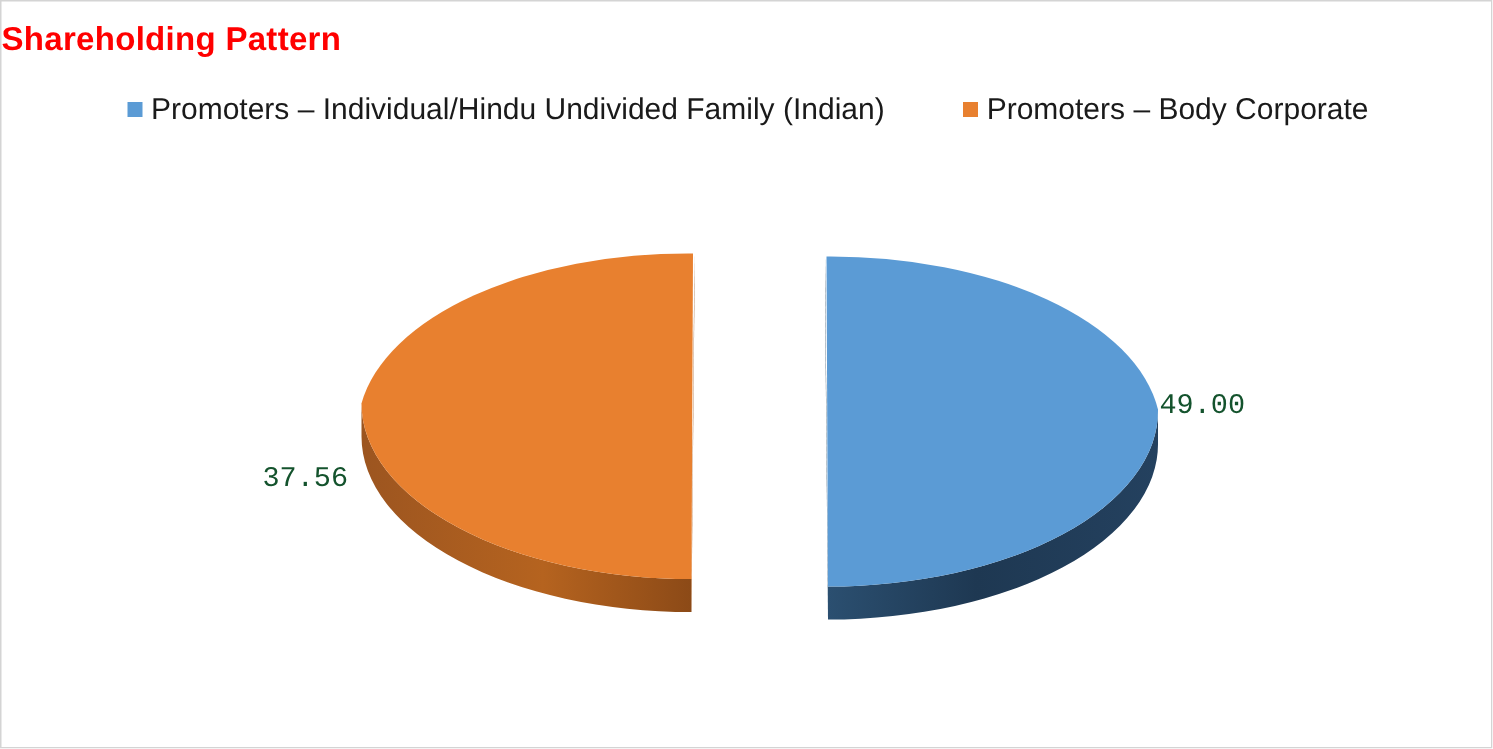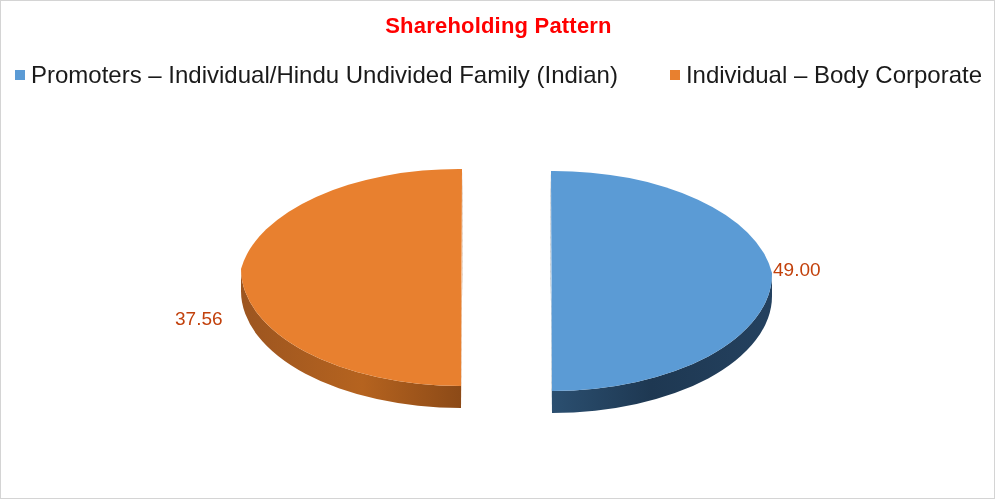--- a/index.html
+++ b/index.html
@@ -15,21 +15,20 @@
     border: 1px solid #d4d4d4;
     box-sizing: border-box;
     overflow: hidden;
     font-family: "Liberation Sans", sans-serif;
   }
   #chart-title {
     position: absolute;
     top: 12px;
     left: 0;
     width: 995px;
-    text-align: center;
     color: #ff0000;
     font-family: "Liberation Sans", sans-serif;
     font-size: 22px;
     font-weight: bold;
     letter-spacing: 0.2px;
     white-space: nowrap;
   }
   #chart-legend {
     position: absolute;
     top: 62px;
@@ -47,36 +46,36 @@
     white-space: nowrap;
   }
   .legend-swatch {
     width: 10px;
     height: 10px;
     flex: 0 0 auto;
     display: block;
   }
   .legend-label {
     font-family: "Liberation Sans", sans-serif;
-    font-size: 24px;
+    font-size: 20px;
     color: #1a1a1a;
     line-height: 1;
   }
   #pie-area {
     position: absolute;
     top: 100px;
     left: 0;
     width: 995px;
     height: 380px;
   }
   .slice-value-label {
     position: absolute;
-    font-family: Liberation Sans, sans-serif;
+    font-family: Liberation Mono, monospace;
     font-size: 19px;
-    color: #c2410c;
+    color: #14532d;
     white-space: nowrap;
   }
   #label-blue {
     left: 772px;
     top: 158px;
   }
   #label-orange {
     left: 174px;
     top: 207px;
   }
@@ -90,21 +89,21 @@
 
   <div id="chart-legend">
 
     <div class="legend-entry">
       <span class="legend-swatch" style="background:#5B9BD5;"></span>
       <span class="legend-label">Promoters – Individual/Hindu Undivided Family (Indian)</span>
     </div>
 
     <div class="legend-entry">
       <span class="legend-swatch" style="background:#E8802F;"></span>
-      <span class="legend-label">Individual – Body Corporate</span>
+      <span class="legend-label">Promoters – Body Corporate</span>
     </div>
 
   </div>
 
   <div id="pie-area">
 
     <svg width="995" height="380" viewBox="0 0 995 380" style="display:block;">
 
       <defs>
         <linearGradient id="blueSideGrad" x1="0" y1="0" x2="1" y2="0">

